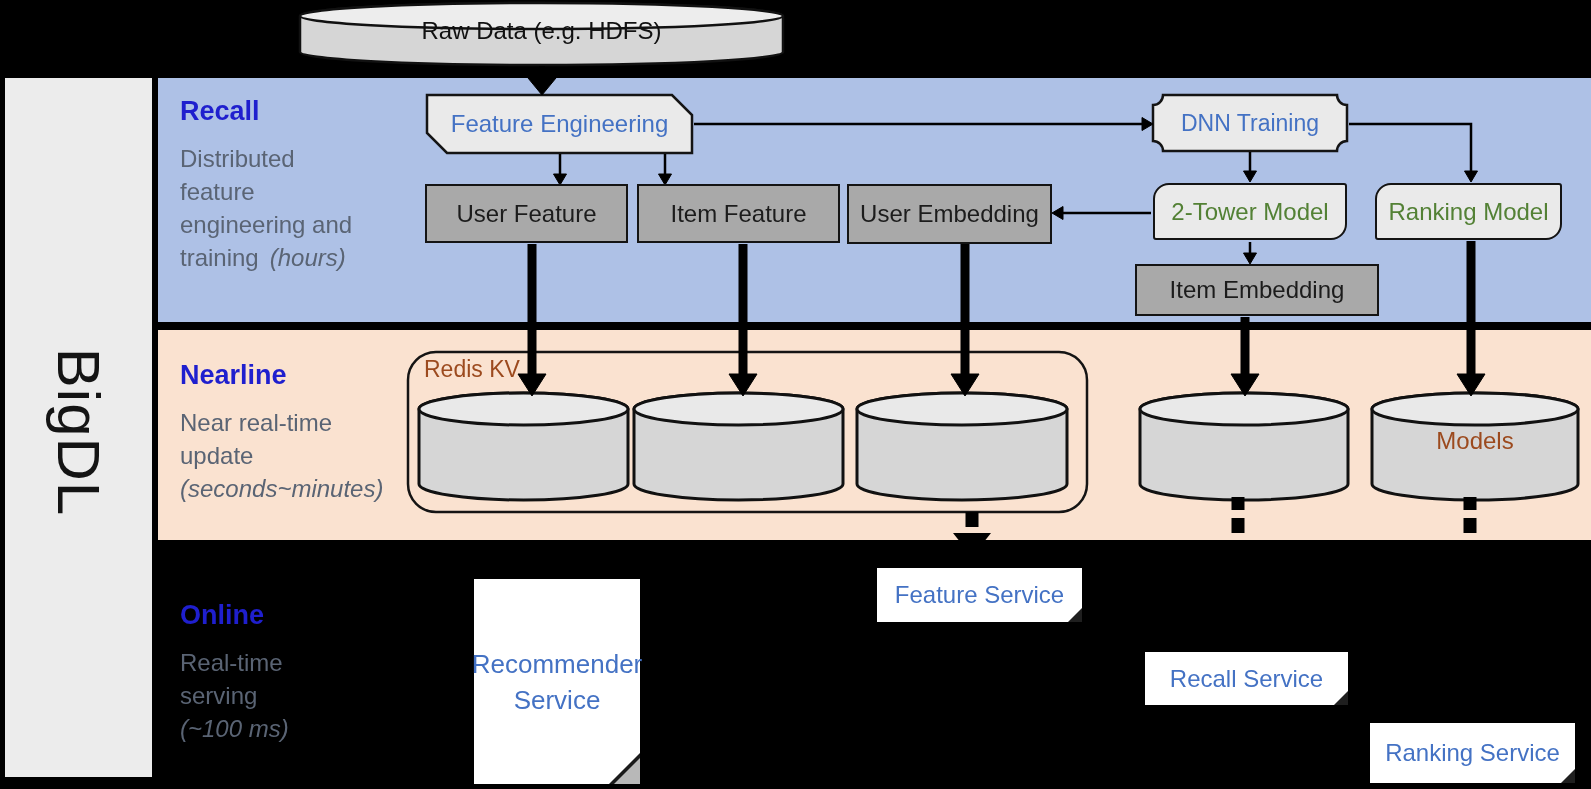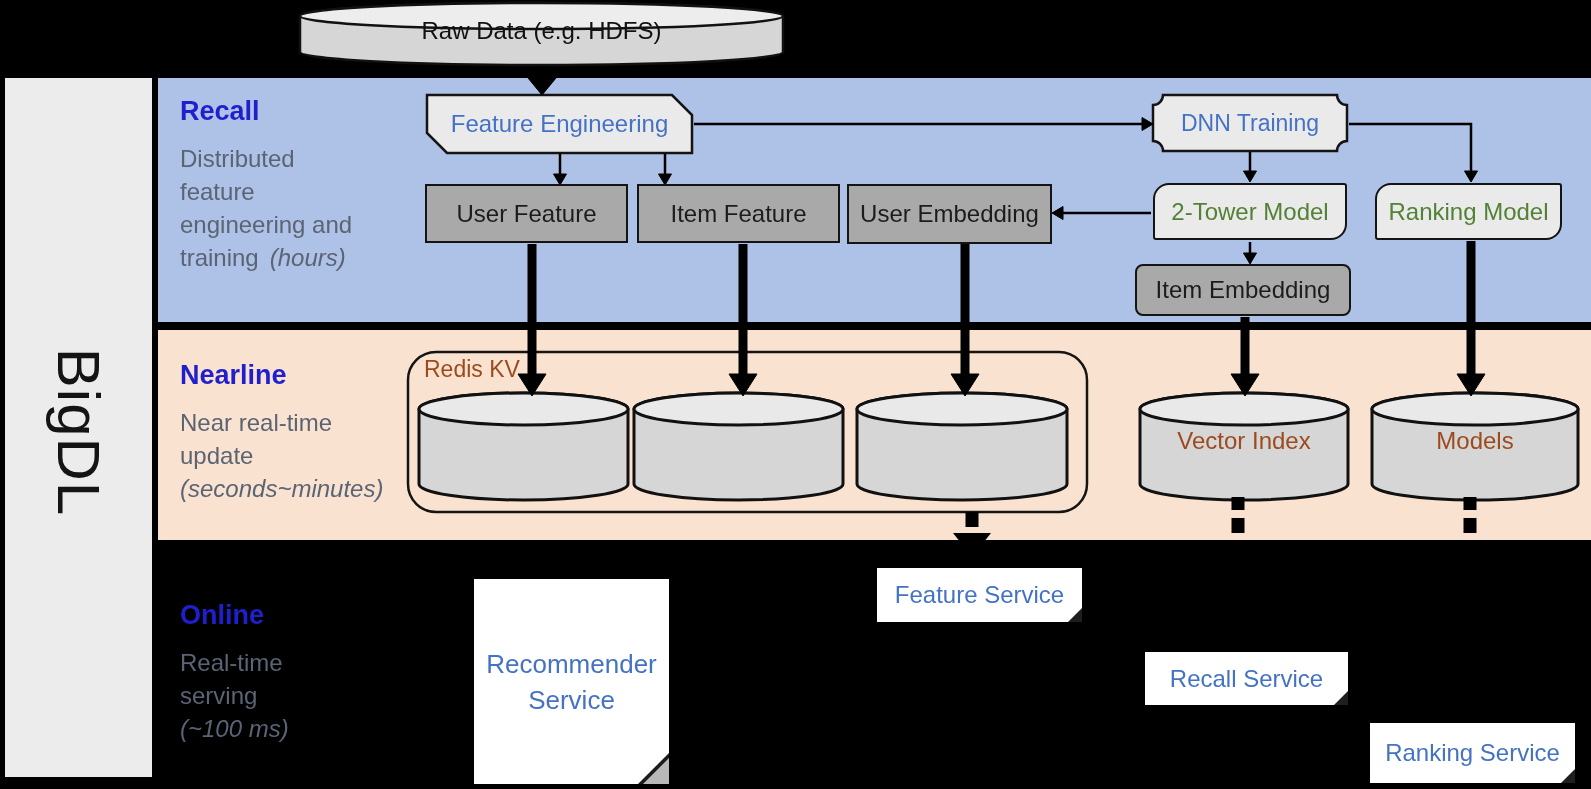--- a/index.html
+++ b/index.html
@@ -173,32 +173,31 @@
   <div class="abs sec-body" style="left:180px;top:646px;width:250px;">
     <div>Real-time</div>
     <div>serving</div>
     <div class="it">(~100 ms)</div>
   </div>
 
   <div class="abs shape-label" style="left:300px;top:8px;width:483px;height:46px;font-size:24px;color:#111;">Raw Data (e.g. HDFS)</div>
   <div class="abs shape-label lbl-blue" style="left:427px;top:95px;width:265px;height:58px;font-size:24px;">Feature Engineering</div>
   <div class="abs shape-label lbl-blue" style="left:1153px;top:95px;width:194px;height:56px;font-size:23px;">DNN Training</div>
   <div class="abs lbl-brown" style="left:424px;top:356px;font-size:23px;z-index:4;">Redis KV</div>
-  <div class="abs shape-label lbl-brown" style="left:1140px;top:424px;width:208px;height:34px;font-size:24px;">Vector Index</div>
   <div class="abs shape-label lbl-brown" style="left:1372px;top:424px;width:206px;height:34px;font-size:24px;">Models</div>
 
   <div class="abs node gray-node" style="left:425px;top:184px;width:203px;height:59px;">User Feature</div>
   <div class="abs node gray-node" style="left:637px;top:184px;width:203px;height:59px;">Item Feature</div>
   <div class="abs node gray-node" style="left:847px;top:184px;width:205px;height:60px;">User Embedding</div>
-  <div class="abs node gray-node" style="left:1135px;top:264px;width:216px;height:52px;border-radius:8px;">Item Embedding</div>
+  <div class="abs node gray-node" style="left:1135px;top:264px;width:244px;height:52px;">Item Embedding</div>
 
   <div class="abs node round-node" style="left:1153px;top:183px;width:194px;height:57px;">2-Tower Model</div>
   <div class="abs node round-node" style="left:1375px;top:183px;width:187px;height:57px;">Ranking Model</div>
 
-  <div class="abs node svc" style="left:474px;top:579px;width:195px;height:205px;font-size:26px;line-height:36px;">
+  <div class="abs node svc" style="left:474px;top:579px;width:166px;height:205px;font-size:26px;line-height:36px;">
     <span>Recommender Service</span>
     <span class="fold-lg-dark"></span>
     <span class="fold-lg-gray"></span>
   </div>
   <div class="abs node svc" style="left:877px;top:568px;width:205px;height:54px;">
     <span>Feature Service</span>
     <span class="fold-sm"></span>
   </div>
   <div class="abs node svc" style="left:1145px;top:652px;width:203px;height:53px;">
     <span>Recall Service</span>

